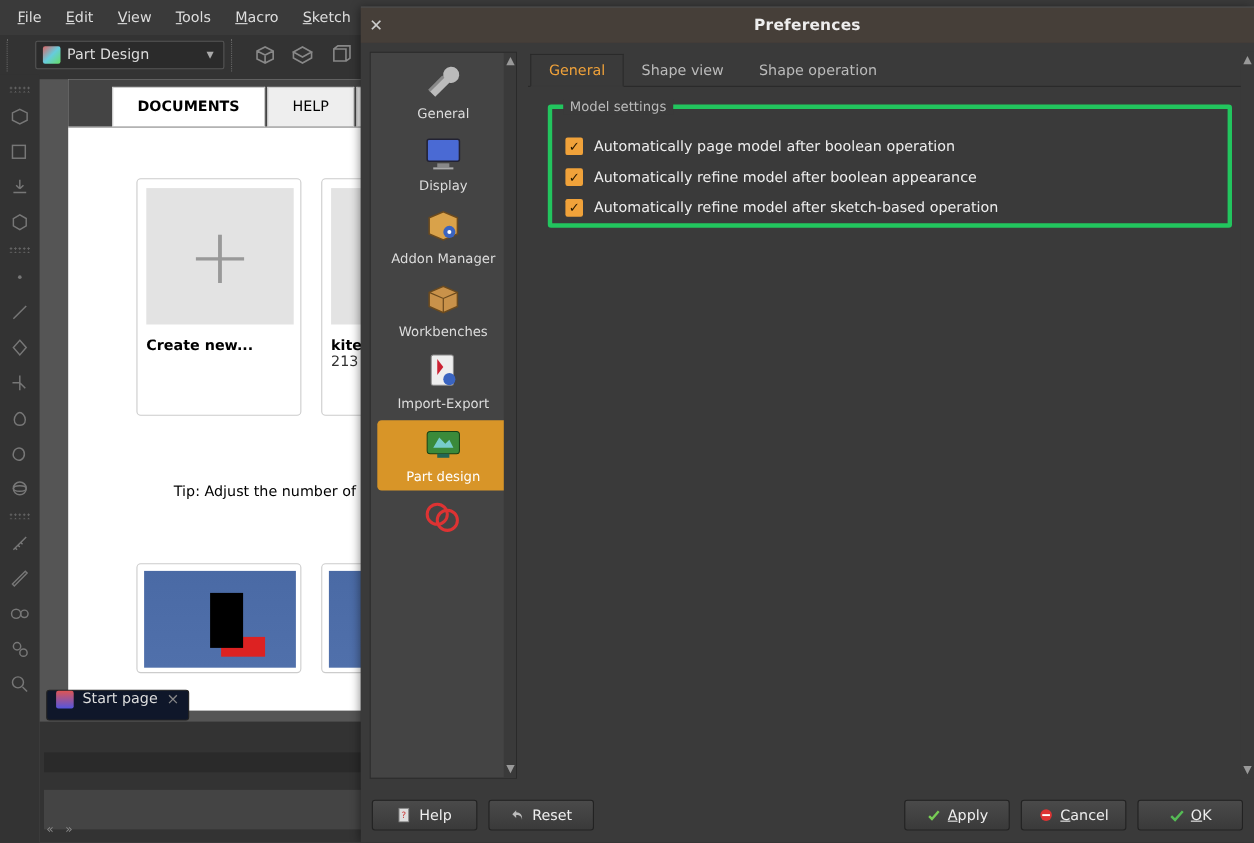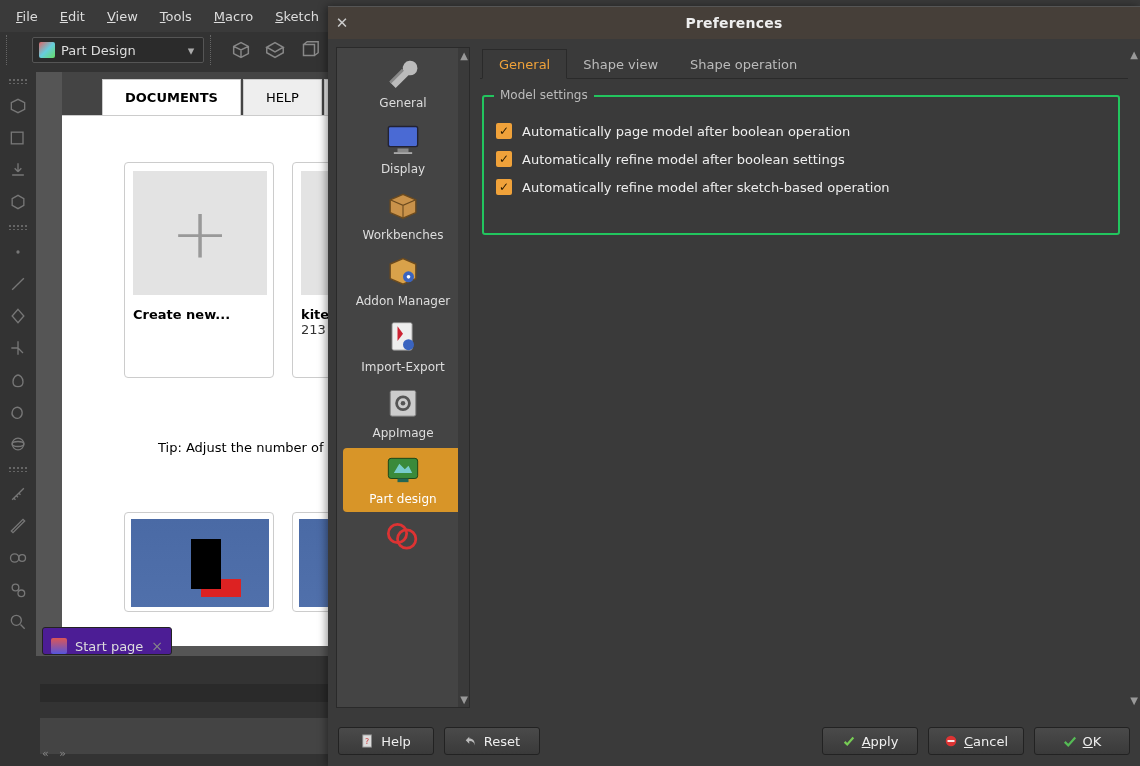--- a/index.html
+++ b/index.html
@@ -41,21 +41,21 @@
 .tipline b { font-weight:normal; }
 .lower-cards { position:absolute; top:440px; left:62px; display:flex; gap:18px; }
 .lower-card { width:150px; height:100px; border:1px solid #ccc; border-radius:4px; padding:6px; overflow:hidden; }
 .lower-card .th { width:138px; height:88px; background: linear-gradient(#4a6aa5,#5070ab); position:relative; }
 .lower-card .th::after { content:""; position:absolute; inset:10px 20px; background:
   linear-gradient(#000, #000) 40px 10px/30px 50px no-repeat,
   linear-gradient(#d22,#d22) 50px 50px/40px 30px no-repeat; }
 
 
 .doctabbar { position:absolute; left:0; bottom:110px; height:30px; display:flex; align-items:center; }
-.doctab { margin-left:6px; height:28px; background:#4c1d95; border:1px solid #222; border-radius:3px; display:flex; align-items:flex-end; padding:0 8px; gap:8px; }
+.doctab { margin-left:6px; height:28px; background:#0f172a; border:1px solid #222; border-radius:3px; display:flex; align-items:flex-start; padding:0 8px; gap:8px; }
 .doctab .docicon { width:16px; height:16px; background: linear-gradient(#d55,#55d); border-radius:2px; }
 .doctab .close-x { color:#888; font-size:14px; cursor:pointer; }
 
 
 .statusstrip { position:absolute; left:0; bottom:0; height:110px; width:100%; background:#333; }
 .statusstrip .sbar1 { position:absolute; left:4px; top:28px; right:4px; height:18px; background:#2a2a2a; }
 .statusstrip .sbar2 { position:absolute; left:4px; top:62px; right:4px; height:36px; background:#444; }
 .statusstrip .sbchev { position:absolute; left:6px; bottom:6px; color:#888; font-size:11px; }
 
 
@@ -73,21 +73,21 @@
 .cat-item.selected .cat-label { color:#fff; }
 .cat-scroll { position:absolute; right:-1px; top:0; width:12px; height:100%; background:#3a3a3a; display:flex; flex-direction:column; align-items:center; justify-content:space-between; }
 .cat-scroll .arrow { font-size:10px; color:#999; padding:2px 0; cursor:pointer; }
 
 .cat-right { flex:1; padding:8px 4px 8px 10px; display:flex; flex-direction:column; position:relative; }
 .right-scroll { position:absolute; right:0; top:8px; bottom:8px; width:12px; background:#3a3a3a; display:flex; flex-direction:column; justify-content:space-between; align-items:center; }
 .right-scroll .arrow { font-size:10px; color:#999; cursor:pointer; padding:2px 0; }
 .tabs { height:32px; display:flex; align-items:flex-end; border-bottom:1px solid #2a2a2a; padding-left:2px; }
 .tab { padding:7px 16px 6px; color:#bbb; cursor:pointer; font-size:13px; }
 .tab.active { background:#3a3a3a; border:1px solid #2a2a2a; border-bottom:1px solid #3a3a3a; color:#f0a23a; position:relative; top:1px; }
-.fieldset { margin:16px 16px 0 2px; border:2px solid #22c55e; border-radius:3px; padding:20px 12px 32px; position:relative; }
+.fieldset { margin:16px 16px 0 18px; border:4px solid #22c55e; border-radius:3px; padding:20px 12px 0; position:relative; }
 .fieldset .legend { position:absolute; top:-9px; left:10px; background:#3a3a3a; padding:0 6px; color:#bbb; font-size:12px; }
 .chkrow { display:flex; align-items:center; gap:10px; padding:6px 0; }
 .chkbox { width:16px; height:16px; background:#f0a23a; border-radius:2px; display:flex; align-items:center; justify-content:center; color:#2a1a00; font-size:12px; font-weight:bold; }
 .chklabel { color:#eee; font-size:13px; }
 
 .dlg-footer { height:50px; display:flex; align-items:center; padding:0 10px; gap:10px; }
 .btn { height:28px; background: linear-gradient(#4a4a4a,#3a3a3a); border:1px solid #222; border-radius:3px; display:flex; align-items:center; justify-content:center; gap:6px; padding:0 14px; cursor:pointer; color:#eee; font-size:13px; min-width:96px; }
 .btn .bicon { width:14px; height:14px; display:inline-flex; align-items:center; justify-content:center; }
 .dlg-footer .spacer { flex:1; }
 .btn .ul { text-decoration: underline; }
@@ -290,55 +290,45 @@
               <rect x="8" y="6" width="32" height="22" rx="2" fill="#4a6ad4" stroke="#223" stroke-width="1.5"></rect>
               <rect x="18" y="30" width="12" height="4" fill="#888"></rect>
               <rect x="14" y="34" width="20" height="2" fill="#aaa"></rect>
             </svg>
           </div>
         <div class="cat-label">Display</div>
       </div>
       <div class="cat-item">
         <div class="cat-icon">
             <svg viewBox="0 0 48 40">
-              <path d="M10 14l14-6 14 6v14l-14 6-14-6z" fill="#c9924a" stroke="#6b4a1e" stroke-width="1.5"></path>
-              <path d="M10 14l14 6 14-6 M24 20v14" stroke="#6b4a1e" stroke-width="1.2" fill="none"></path>
-            </svg>
-          </div>
-        <div class="cat-label">Workbenches</div>
-      </div>
-      <div class="cat-item">
-        <div class="cat-icon">
-            <svg viewBox="0 0 48 40">
               <path d="M10 12l14-6 14 6v16l-14 6-14-6z" fill="#d9a24a" stroke="#6b4a1e" stroke-width="1.5"></path>
               <circle cx="30" cy="26" r="6" fill="#3a64c0"></circle>
               <circle cx="30" cy="26" r="2" fill="#fff"></circle>
             </svg>
           </div>
         <div class="cat-label">Addon Manager</div>
       </div>
       <div class="cat-item">
         <div class="cat-icon">
             <svg viewBox="0 0 48 40">
+              <path d="M10 14l14-6 14 6v14l-14 6-14-6z" fill="#c9924a" stroke="#6b4a1e" stroke-width="1.5"></path>
+              <path d="M10 14l14 6 14-6 M24 20v14" stroke="#6b4a1e" stroke-width="1.2" fill="none"></path>
+            </svg>
+          </div>
+        <div class="cat-label">Workbenches</div>
+      </div>
+      <div class="cat-item">
+        <div class="cat-icon">
+            <svg viewBox="0 0 48 40">
               <rect x="12" y="4" width="22" height="30" rx="2" fill="#eee" stroke="#888"></rect>
               <path d="M18 8l6 8-6 8z" fill="#c23"></path>
               <circle cx="30" cy="28" r="6" fill="#3a64c0"></circle>
             </svg>
           </div>
         <div class="cat-label">Import-Export</div>
-      </div>
-      <div class="cat-item">
-        <div class="cat-icon">
-            <svg viewBox="0 0 48 40">
-              <rect x="10" y="6" width="28" height="28" rx="2" fill="#ccc" stroke="#777"></rect>
-              <circle cx="24" cy="20" r="7" fill="none" stroke="#555" stroke-width="3"></circle>
-              <circle cx="24" cy="20" r="2.5" fill="#555"></circle>
-            </svg>
-          </div>
-        <div class="cat-label">AppImage</div>
       </div>
       <div class="cat-item selected">
         <div class="cat-icon">
             <svg viewBox="0 0 48 40">
               <rect x="8" y="8" width="32" height="22" rx="3" fill="#3a8a3a" stroke="#154015"></rect>
               <path d="M14 24l6-10 6 6 4-4 4 8z" fill="#7cc"></path>
               <rect x="18" y="30" width="12" height="4" fill="#265"></rect>
             </svg>
           </div>
         <div class="cat-label">Part design</div>
@@ -364,21 +354,21 @@
         <div class="tab">Shape operation</div>
       </div>
       <div class="fieldset">
         <div class="legend">Model settings</div>
         <div class="chkrow">
           <div class="chkbox">✓</div>
           <div class="chklabel">Automatically page model after boolean operation</div>
         </div>
         <div class="chkrow">
           <div class="chkbox">✓</div>
-          <div class="chklabel">Automatically refine model after boolean settings</div>
+          <div class="chklabel">Automatically refine model after boolean appearance</div>
         </div>
         <div class="chkrow">
           <div class="chkbox">✓</div>
           <div class="chklabel">Automatically refine model after sketch-based operation</div>
         </div>
       </div>
       <div class="right-scroll">
         <div class="arrow">▲</div>
         <div class="arrow">▼</div>
       </div>

